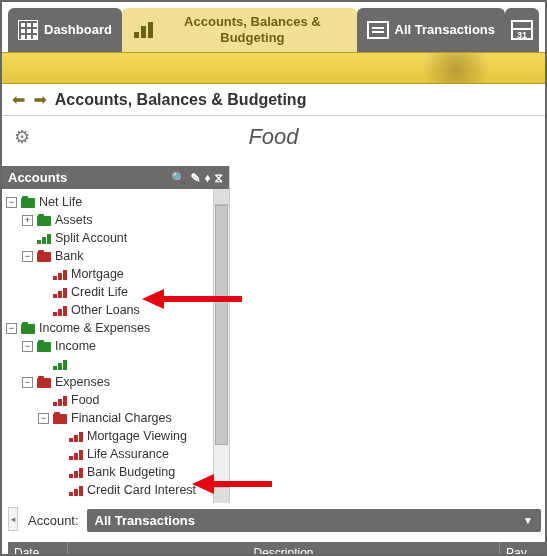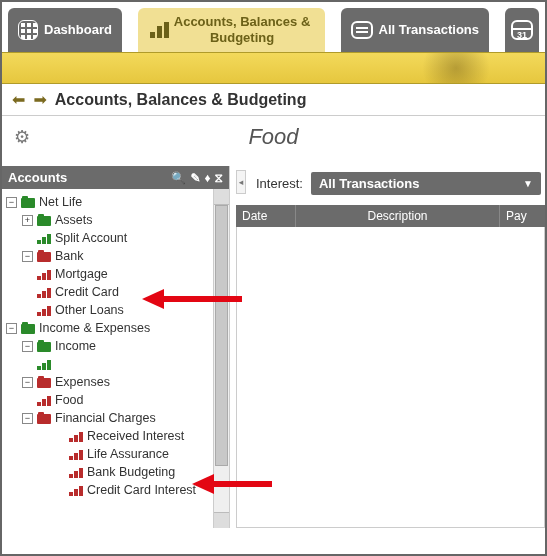--- a/index.html
+++ b/index.html
@@ -1,57 +1,57 @@
 <!DOCTYPE html>
 <html><head>
 <meta charset="utf-8">
 <style>
 * { box-sizing: border-box; margin: 0; padding: 0; font-family: Arial, sans-serif; }
 body { width: 547px; height: 556px; overflow: hidden; background: #fff; border: 2px solid #666; position: relative; }
 
-.top-tabs { display: flex; gap: 16px; padding: 6px 6px 0 6px; background: #fff; }
+.top-tabs { display: flex; gap: 0; padding: 6px 6px 0 6px; background: #fff; }
 .tab { display: flex; align-items: center; justify-content: center; gap: 6px; padding: 6px 10px; border-radius: 6px 6px 0 0; font-size: 13px; font-weight: bold; min-height: 44px; cursor: pointer; }
 .tab-grey { background: #6b6b6b; color: #fff; }
 .tab-yellow { background: #f1e094; color: #6c6118; }
-.tab-icon { width: 24px; height: 24px; display: inline-block; border-radius: 6px; }
+.tab-icon { width: 24px; height: 24px; display: inline-block; }
 .tab-text { line-height: 1.2; text-align: center; }
 
 .yellow-band { height: 32px; background: linear-gradient(#f3d95b, #e6c73e); border-top: 1px solid #b09b2a; border-bottom: 1px solid #b09b2a; position: relative; }
 .smudge { position:absolute; right: 35px; top:0; bottom:0; width:90px; background: radial-gradient(circle at 40% 50%, rgba(80,60,10,0.35), transparent 60%); }
 
 .crumb-bar { display: flex; align-items: center; gap: 8px; padding: 6px 10px; border-bottom: 1px solid #ccc; background:#fff; }
 .nav-arrow { font-size: 16px; color: #7b6a20; cursor: pointer; }
 .crumb-title { font-size: 16px; font-weight: bold; color: #333; }
 
 .content-header { display: flex; align-items: center; padding: 10px 12px 18px 12px; position: relative; }
 .gear { font-size: 18px; color: #7a7a7a; cursor: pointer; }
 .page-title { position: absolute; left: 50%; transform: translateX(-50%); font-size: 22px; font-style: italic; color: #555; }
 
-.main-split { display: flex; height: calc(100% - 190px); position: relative; }
+.main-split { display: flex; height: calc(100% - 190px); position: relative; flex-direction: column; }
 
 .sidebar { width: 228px; display: flex; flex-direction: column; border-right: 1px solid #ccc; }
 .side-header { background: #6b6b6b; color: #fff; display: flex; align-items: center; padding: 4px 6px; font-size: 13px; font-weight: bold; }
 .side-header .spacer { flex: 1; }
 .side-header .tool { margin-left: 4px; cursor: pointer; font-size: 12px; }
 .tree-wrap { flex: 1; overflow-y: auto; background: #fff; position: relative; }
 .tree { font-size: 12.5px; color: #333; padding: 4px 0; }
 .node { display: flex; align-items: center; height: 18px; white-space: nowrap; cursor: pointer; }
 .exp { width: 11px; height: 11px; border: 1px solid #888; font-size: 9px; line-height: 9px; text-align: center; margin-right: 4px; background: #fff; color: #333; flex-shrink: 0; }
 .noexp { width: 11px; height: 11px; margin-right: 4px; flex-shrink: 0; }
 .folder { width: 14px; height: 11px; margin-right: 4px; position: relative; flex-shrink: 0; }
 .folder::before { content: ''; position: absolute; top: 1px; left: 0; width: 14px; height: 10px; border-radius: 1px; }
 .folder::after { content: ''; position: absolute; top: -1px; left: 1px; width: 6px; height: 3px; border-radius: 1px 1px 0 0; }
 .folder.green::before, .folder.green::after { background: #2a8a2a; }
 .folder.red::before, .folder.red::after { background: #b82c2c; }
 .stack { width: 14px; height: 11px; margin-right: 4px; position: relative; flex-shrink: 0; }
 .stack .r { position:absolute; width:4px; height:6px; bottom:0; }
 .stack .r1{ left:0; height:4px; } .stack .r2{ left:5px; height:7px; } .stack .r3{ left:10px; height:10px; }
 .stack.green .r{ background:#2a8a2a; } .stack.red .r{ background:#b82c2c; }
 .label { }
-.d0{padding-left:4px}.d1{padding-left:20px}.d2{padding-left:20px}.d3{padding-left:52px}
+.d0{padding-left:4px}.d1{padding-left:20px}.d2{padding-left:36px}.d3{padding-left:52px}
 
 .vscroll { width: 16px; background: #efefef; border-left: 1px solid #ccc; display:flex; flex-direction:column; }
 .vscroll .btn { height: 16px; background: #ddd; border-bottom: 1px solid #bbb; }
 .vscroll .btn.b2 { border-top: 1px solid #bbb; border-bottom: none; }
 .vscroll .track { flex:1; position:relative; }
 .vscroll .thumb { position:absolute; left:1px; right:1px; background:#c8c8c8; border:1px solid #aaa; }
 
 .right-panel { flex: 1; display: flex; flex-direction: column; padding-left: 6px; }
 .collapser { width: 10px; background: #f4f4f4; border: 1px solid #ccc; margin: 4px 4px 4px 0; display:flex; align-items:center; justify-content:center; font-size:9px; color:#777; cursor:pointer; height: 24px; align-self: flex-start; position:absolute; }
 .view-row { display: flex; align-items: center; gap: 8px; padding: 6px 4px 10px 20px; font-size: 13px; }
@@ -173,21 +173,21 @@
               </span>
               <span class="label">Mortgage</span>
             </div>
         <div class="node d2">
               <span class="noexp"></span>
               <span class="stack red">
                 <span class="r r1"></span>
                 <span class="r r2"></span>
                 <span class="r r3"></span>
               </span>
-              <span class="label">Credit Card</span>
+              <span class="label">Credit Life</span>
             </div>
         <div class="node d2">
               <span class="noexp"></span>
               <span class="stack red">
                 <span class="r r1"></span>
                 <span class="r r2"></span>
                 <span class="r r3"></span>
               </span>
               <span class="label">Other Loans</span>
             </div>
@@ -228,21 +228,21 @@
               <span class="folder red"></span>
               <span class="label">Financial Charges</span>
             </div>
         <div class="node d3">
               <span class="noexp"></span>
               <span class="stack red">
                 <span class="r r1"></span>
                 <span class="r r2"></span>
                 <span class="r r3"></span>
               </span>
-              <span class="label">Received Interest</span>
+              <span class="label">Mortgage Viewing</span>
             </div>
         <div class="node d3">
               <span class="noexp"></span>
               <span class="stack red">
                 <span class="r r1"></span>
                 <span class="r r2"></span>
                 <span class="r r3"></span>
               </span>
               <span class="label">Life Assurance</span>
             </div>
@@ -272,21 +272,21 @@
             <div class="thumb" style="top:0;height:85%"></div>
           </div>
       <div class="btn b2"></div>
     </div>
     </div>
   </div>
 
   <div class="right-panel" style="position:relative">
     <div class="collapser">◂</div>
     <div class="view-row">
-      <span class="lbl">Interest:</span>
+      <span class="lbl">Account:</span>
       <div class="view-select">
         <span>All Transactions</span>
         <span class="dd">▼</span>
       </div>
     </div>
     <div class="grid-header">
       <div class="gh gh1">Date</div>
       <div class="gh gh2">Description</div>
       <div class="gh gh3">Pay</div>
     </div>

